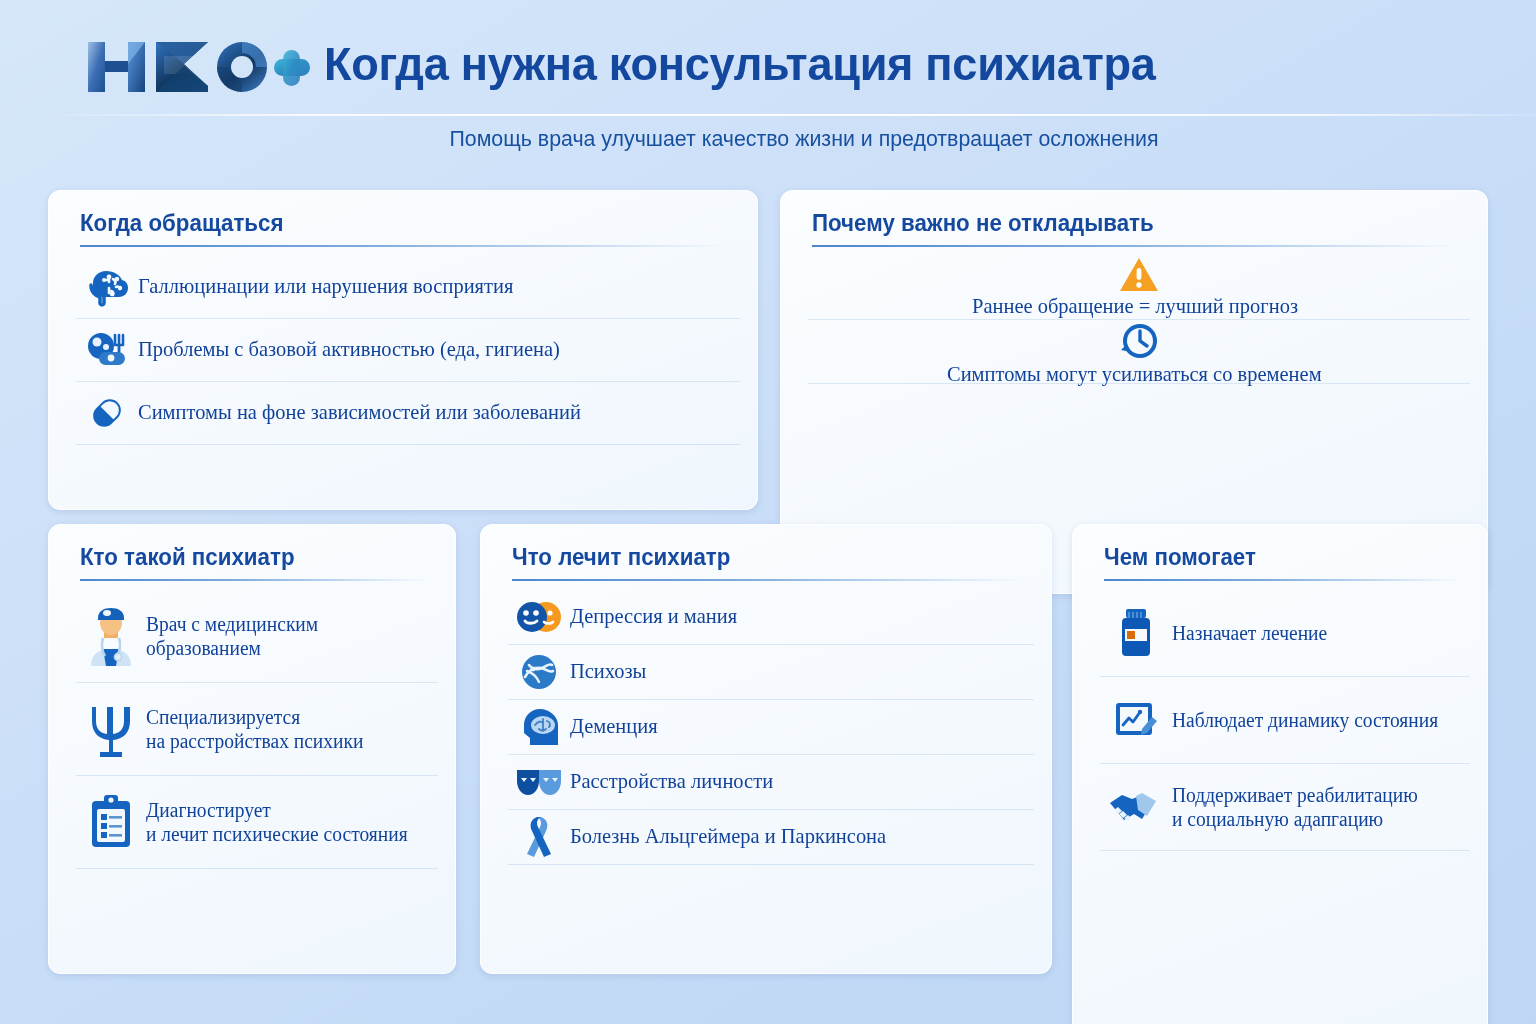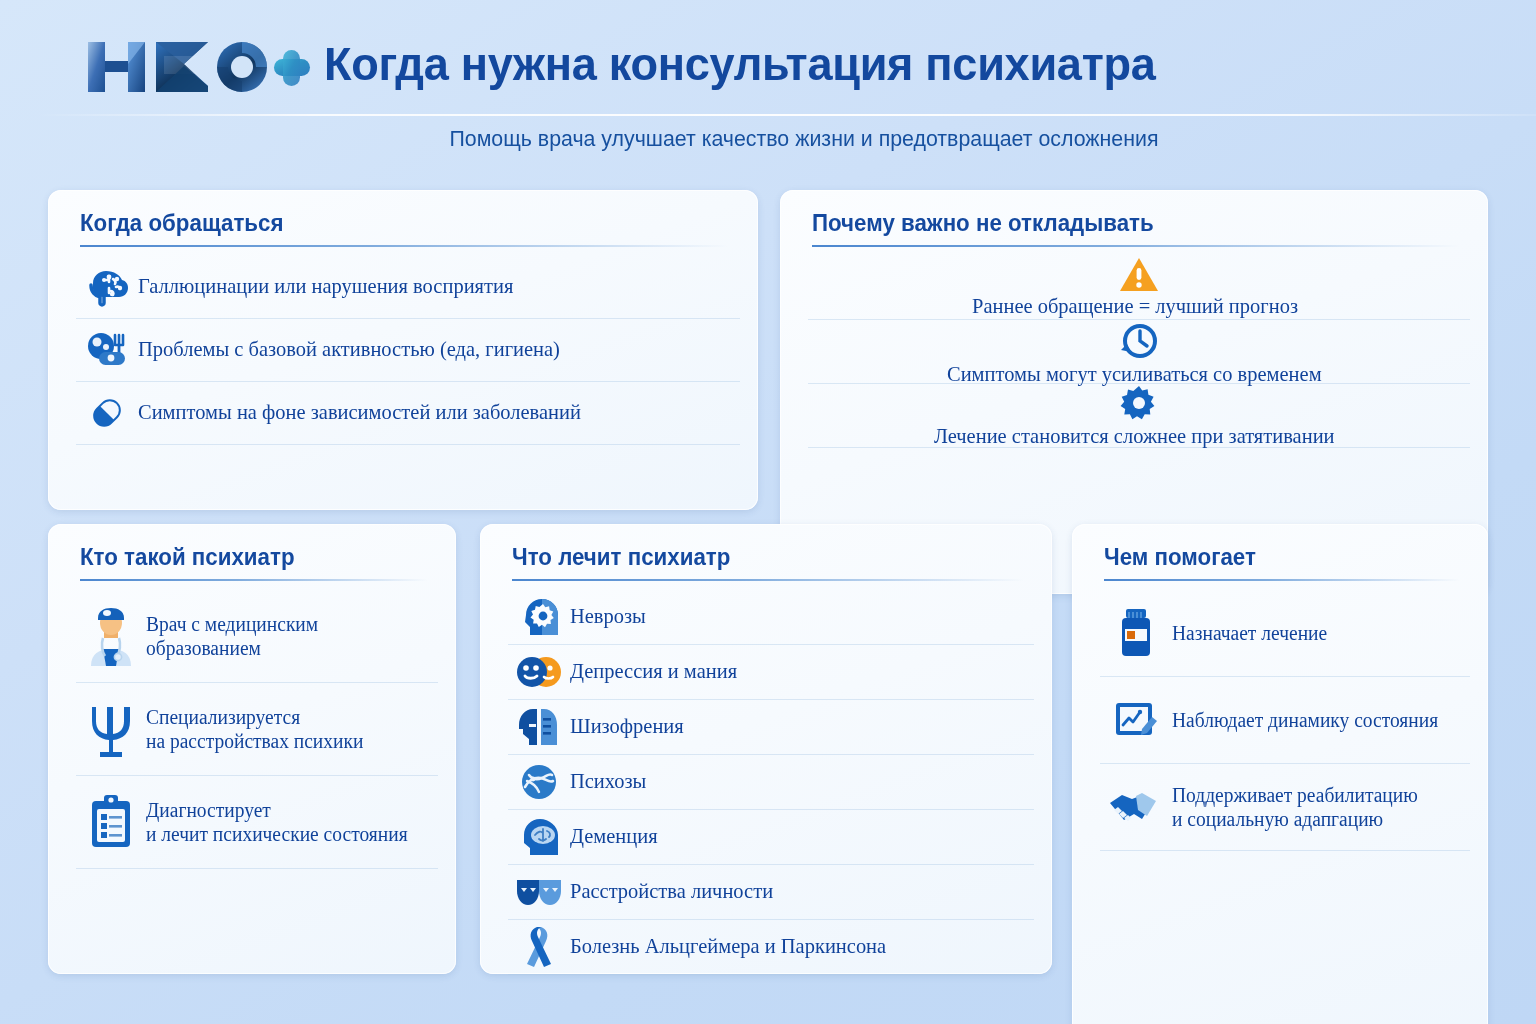--- a/index.html
+++ b/index.html
@@ -206,29 +206,20 @@
         <span class="ico">
           <svg width="42" height="42" viewBox="0 0 42 42">
             <circle cx="22" cy="21" r="15" fill="none" stroke="#1565c0" stroke-width="4"></circle>
             <path d="M22 11v10l7 5" stroke="#1565c0" stroke-width="3.4" fill="none" stroke-linecap="round"></path>
             <path d="M9 24 L3 30 L13 32 Z" fill="#1565c0"></path>
           </svg>
         </span>
         <span class="txt">Симптомы могут усиливаться со временем</span>
       </div>
 
-      <div class="row">
-        <span class="ico">
-          <svg width="40" height="40" viewBox="0 0 40 40">
-            <path d="M20 2l3.2 4.6 5.4-1.3 0.8 5.5 5.2 2-2.7 4.9 3.5 4.3-4.7 3 0.6 5.6-5.6-0.3-2.8 4.9L18 32.2l-4.6 3.1-2.5-5-5.6 0.1 0.9-5.5L1.6 22l3.6-4.2-2.5-5 5.3-1.8 1-5.5 5.3 1.5z" fill="#1565c0"></path>
-            <circle cx="20" cy="19" r="6" fill="#f3f8fe"></circle>
-          </svg>
-        </span>
-        <span class="txt">Лечение становится сложнее при затятивании</span>
-      </div>
     </div>
   </div>
 
   <div class="card" id="card-who" style="left:48px;top:524px;width:408px;height:450px;">
     <div class="card-title">Кто такой психиатр</div>
     <div class="card-underline" style="top:55px;width:348px;"></div>
     <div class="rows" style="top:66px;">
 
       <div class="row">
         <span class="ico">
@@ -282,60 +273,36 @@
         </span>
       </div>
     </div>
   </div>
 
   <div class="card" id="card-treats" style="left:480px;top:524px;width:572px;height:450px;">
     <div class="card-title">Что лечит психиатр</div>
     <div class="card-underline" style="top:55px;width:512px;"></div>
     <div class="rows" style="top:66px;">
 
-      <div class="row">
-        <span class="ico">
-          <svg width="46" height="44" viewBox="0 0 46 44">
-            <path d="M10 20c0-9 7-16 16-16s16 7 16 16v20h-9v-6h-6v6H14v-8l-5-5z" fill="#1565c0"></path>
-            <path d="M26 4c9 0 16 7 16 16v20h-16z" fill="#4a8fd6"></path>
-            <path d="M27 9l2.3 3.2 3.8-0.9 0.6 3.9 3.6 1.4-1.9 3.4 2.4 3-3.3 2.1 0.4 3.9-3.9-0.2-2 3.4-3-2.4-3.2 2.2-1.8-3.5-3.9 0.1 0.6-3.9-3.2-2.2 2.5-2.9-1.7-3.5 3.7-1.3 0.7-3.8 3.7 1z" fill="#fbfdff"></path>
-            <circle cx="27" cy="21" r="4.4" fill="#1565c0"></circle>
-          </svg>
-        </span>
-        <span class="txt">Неврозы</span>
-      </div>
 
       <div class="row">
         <span class="ico">
           <svg width="48" height="36" viewBox="0 0 48 36">
             <circle cx="31" cy="18" r="15" fill="#f59a1e"></circle>
             <circle cx="17" cy="18" r="15" fill="#1254a8"></circle>
             <circle cx="11" cy="14" r="2.8" fill="#fff"></circle>
               <circle cx="21" cy="14" r="2.8" fill="#fff"></circle>
             <path d="M10 22c2 3 9 3 12 0" stroke="#fff" stroke-width="2.8" fill="none" stroke-linecap="round"></path>
             <circle cx="35" cy="14" r="2.6" fill="#fff"></circle>
             <path d="M29 23c2 2 7 2 9 0" stroke="#fff" stroke-width="2.6" fill="none" stroke-linecap="round"></path>
           </svg>
         </span>
         <span class="txt">Депрессия и мания</span>
       </div>
 
-      <div class="row">
-        <span class="ico">
-          <svg width="48" height="44" viewBox="0 0 48 44">
-            <path d="M4 20C4 11 10 4 18 4h4v36h-8v-6l-6-5v-5H4z" fill="#0f4fa0"></path>
-            <path d="M26 4h3c8 0 13 7 13 16v20H26z" fill="#4a8fd6"></path>
-            <rect x="14" y="19" width="7" height="3" fill="#eef5fd"></rect>
-            <rect x="28" y="13" width="8" height="2.6" fill="#0f4fa0"></rect>
-            <rect x="28" y="20" width="8" height="2.6" fill="#0f4fa0"></rect>
-            <rect x="28" y="27" width="8" height="2.6" fill="#0f4fa0"></rect>
-          </svg>
-        </span>
-        <span class="txt">Шизофрения</span>
-      </div>
 
       <div class="row">
         <span class="ico">
           <svg width="44" height="42" viewBox="0 0 44 42">
             <circle cx="22" cy="21" r="17" fill="#2a7ac8"></circle>
             <path d="M8 26c4-7 10-10 16-9 5 1 8 5 12 3" stroke="#eaf3fc" stroke-width="2.6" fill="none" stroke-linecap="round"></path>
             <path d="M12 14c3 4 8 5 13 3s7-5 10-3" stroke="#eaf3fc" stroke-width="2.6" fill="none" stroke-linecap="round"></path>
             <path d="M10 20c6 2 10 6 12 11" stroke="#eaf3fc" stroke-width="2.4" fill="none" stroke-linecap="round"></path>
             <circle cx="16" cy="18" r="2.4" fill="#eaf3fc"></circle>
           </svg>

